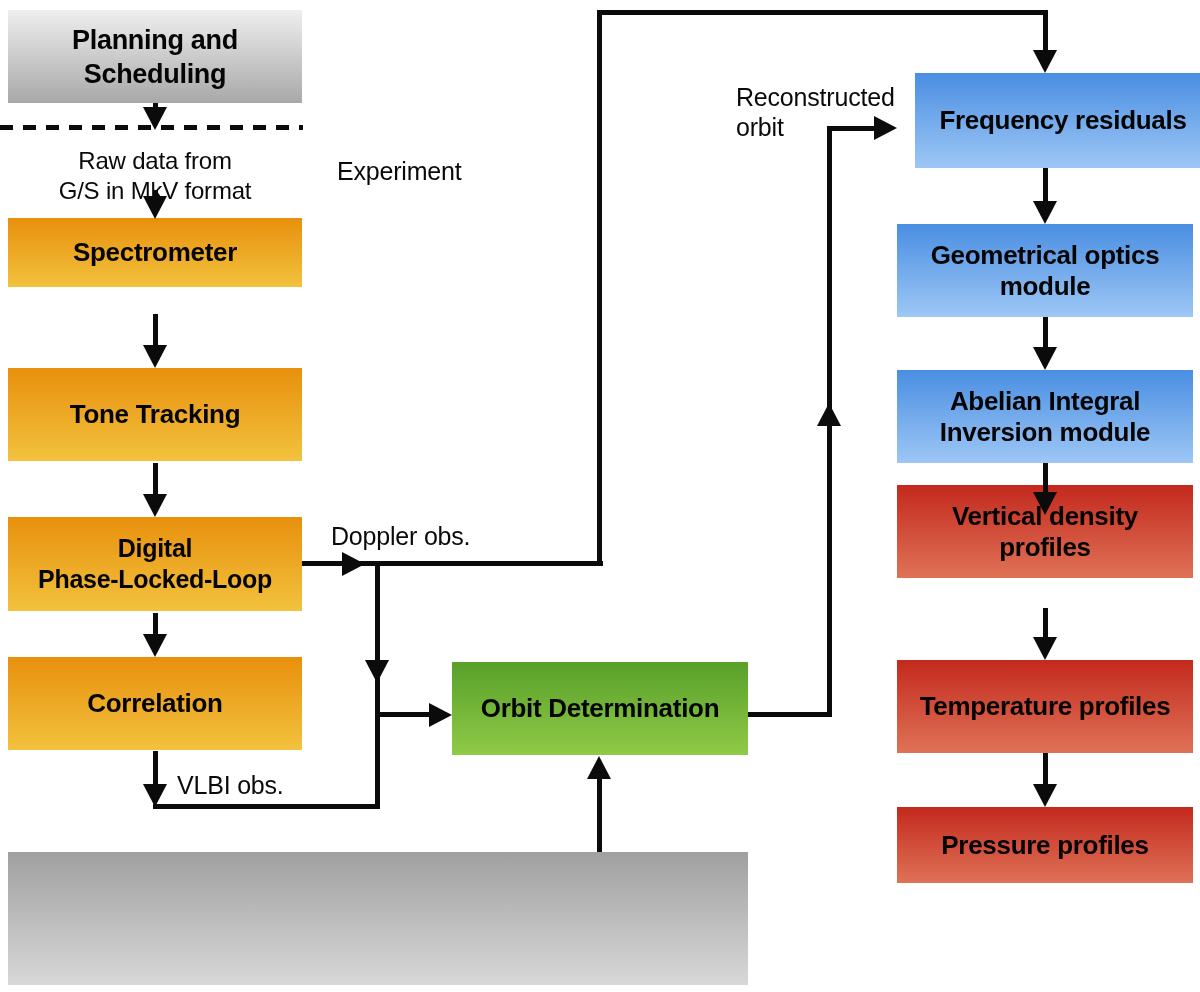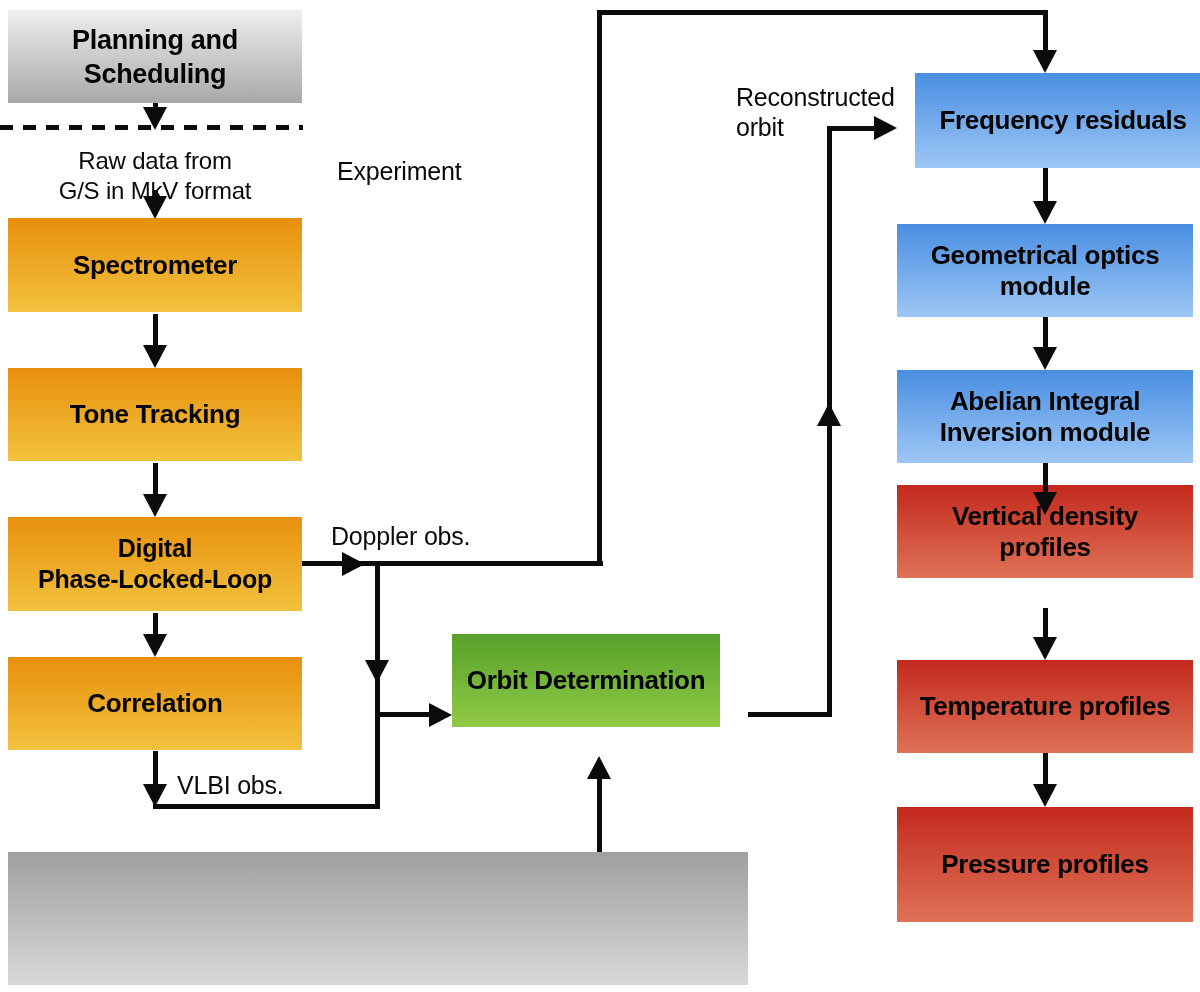--- a/index.html
+++ b/index.html
@@ -36,45 +36,45 @@
   .bullet-row::before { content:"\2022"; margin-right:16px; margin-left:2px; font-size:24px; }
 </style>
 </head>
 <body>
 
 <div id="stage">
 
   <div class="box grad-planning" style="left:8px; top:10px; width:294px; height:93px; font-size:27px; line-height:34px;">Planning and
 Scheduling</div>
 
-  <div class="box grad-orange" style="left:8px; top:218px; width:294px; height:94px;">Spectrometer</div>
+  <div class="box grad-orange" style="left:8px; top:218px; width:294px; height:69px;">Spectrometer</div>
 
   <div class="box grad-orange" style="left:8px; top:368px; width:294px; height:93px;">Tone Tracking</div>
 
   <div class="box grad-orange" style="left:8px; top:517px; width:294px; height:94px; font-size:25px;">Digital
 Phase-Locked-Loop</div>
 
   <div class="box grad-orange" style="left:8px; top:657px; width:294px; height:93px;">Correlation</div>
 
-  <div class="box grad-green" style="left:452px; top:634px; width:268px; height:93px;">Orbit Determination</div>
+  <div class="box grad-green" style="left:452px; top:662px; width:296px; height:93px;">Orbit Determination</div>
 
   <div class="box grad-blue" style="left:897px; top:73px; width:296px; height:95px;margin-left:18px;">Frequency residuals</div>
 
   <div class="box grad-blue" style="left:897px; top:224px; width:296px; height:93px;">Geometrical optics
 module</div>
 
   <div class="box grad-blue" style="left:897px; top:370px; width:296px; height:93px;">Abelian Integral
 Inversion module</div>
 
   <div class="box grad-red" style="left:897px; top:485px; width:296px; height:93px;">Vertical density
 profiles</div>
 
   <div class="box grad-red" style="left:897px; top:660px; width:296px; height:93px;">Temperature profiles</div>
 
-  <div class="box grad-red" style="left:897px; top:807px; width:296px; height:115px;">Pressure profiles</div>
+  <div class="box grad-red" style="left:897px; top:807px; width:296px; height:76px;">Pressure profiles</div>
 
   <div class="box grad-model" style="left:8px; top:852px; width:740px; height:133px;"></div>
   <div class="bullets">
   </div>
 
   <div class="lbl" style="left:337px; top:111px;margin-top:45px;">Experiment</div>
   <div class="lbl" style="left:35px; top:146px; width:240px; text-align:center; font-size:24px;">Raw data from
 G/S in MkV format</div>
   <div class="lbl" style="left:331px; top:521px;">Doppler obs.</div>
   <div class="lbl" style="left:177px; top:770px;">VLBI obs.</div>

